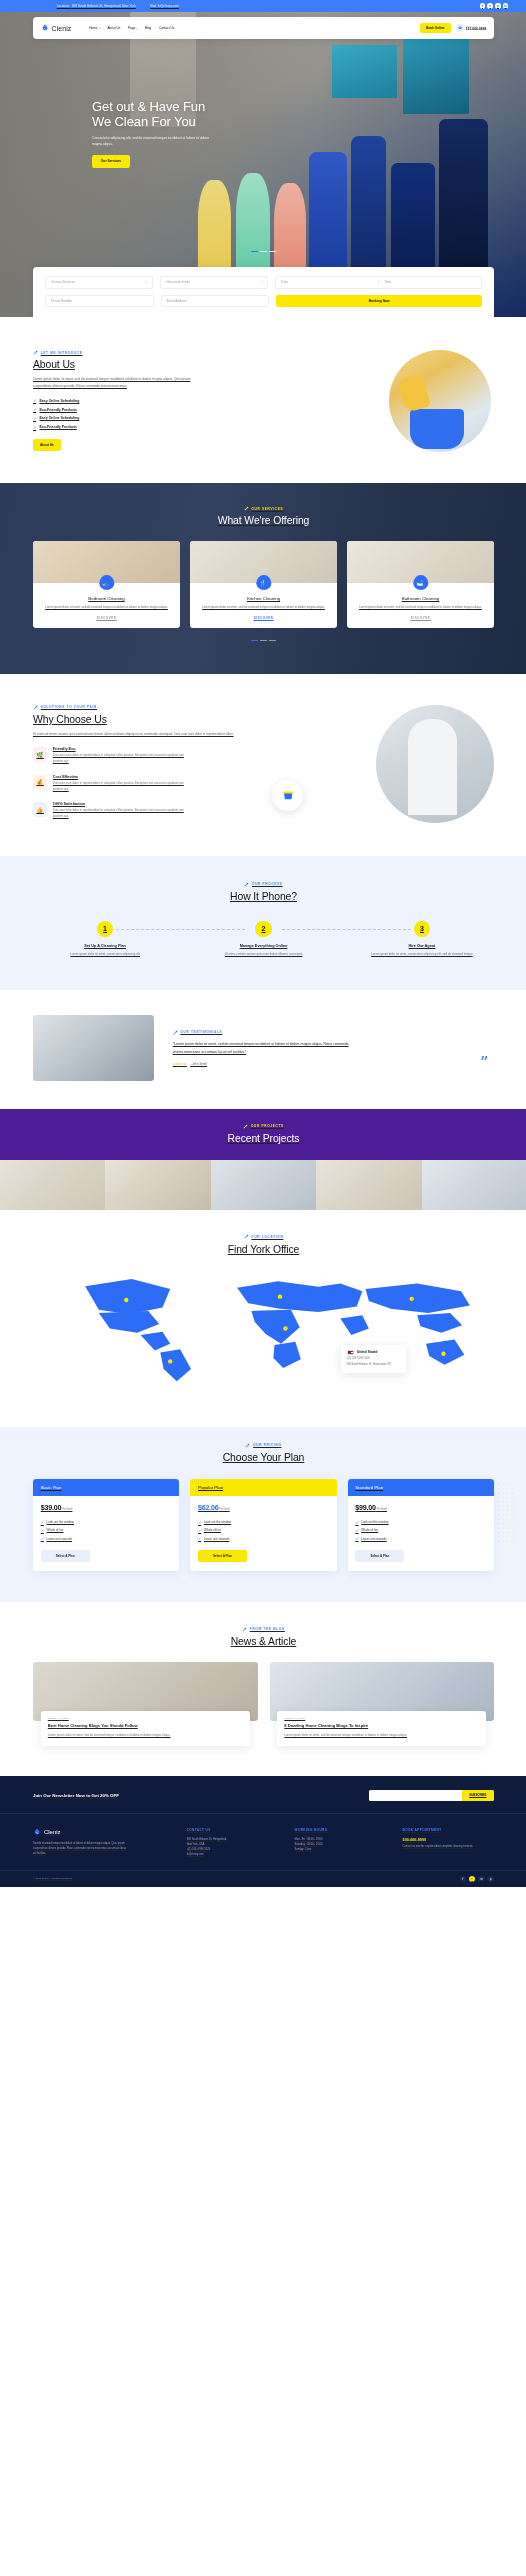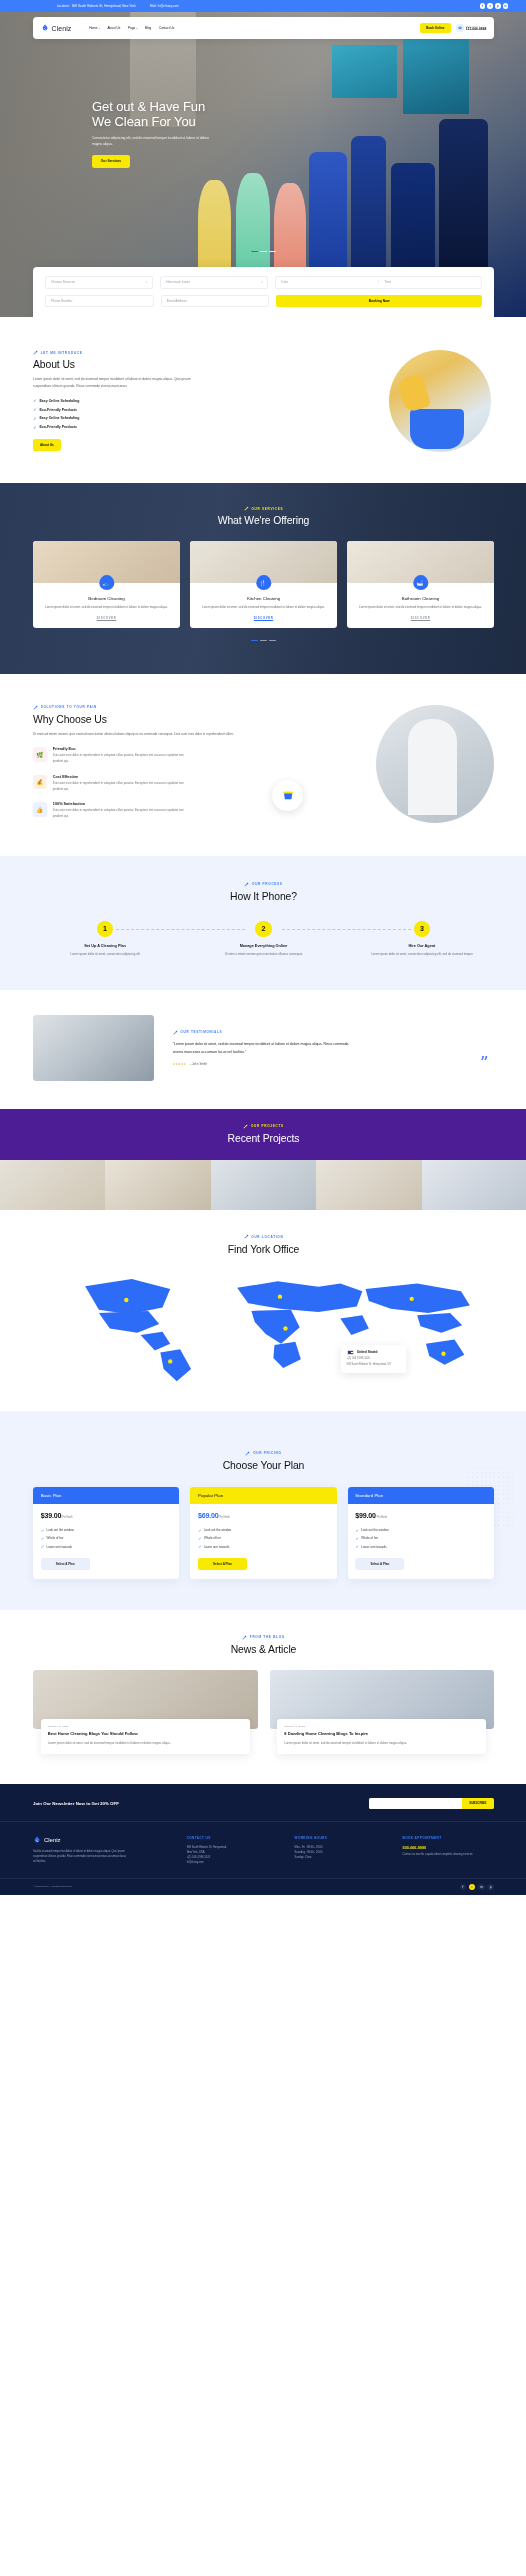--- a/index.html
+++ b/index.html
@@ -1,21 +1,21 @@
 <!DOCTYPE html>
 <html style="font-size:8.8px"><head>
 <meta charset="utf-8">
 <style>
   * { margin:0; padding:0; box-sizing:border-box; }
   html,body { width:527px; }
   body {
     font-family: "Liberation Sans", sans-serif;
     background:#fff; color:#222; width:527px; overflow-x:hidden;
   }
-  .wrap { width:527px; position:relative; }
+  .wrap { width:527px; position:relative;text-decoration:underline; }
   .container { width:461px; margin:0 auto; position:relative; }
 
   
   .topbar { background:#3b7dfb; height:12px; display:flex; align-items:center; padding:0 18.7px; }
   .topbar .tb-left { display:flex; gap:14.3px; align-items:center; flex:1; padding-left:38px;}
   .topbar .tb-txt { color:#fff; font-size:3px; letter-spacing:0.1px; }
   .topbar .tb-txt b { font-weight:400; }
   .tb-social { display:flex; gap:2.2px; }
   .tb-social span {
     width:5.5px; height:5.5px; border-radius:50%; background:#fff; color:#3b7dfb;
@@ -196,21 +196,21 @@
   .mapsvg { width:100%; height:118px; display:block;}
   .map-card { position:absolute; right:88px; bottom:12px; width:65px; background:#fff;
               border-radius:2.7px; box-shadow:0 2.2px 10px rgba(0,0,0,.1); padding:5px 5.5px; text-align:left;}
   .mc-top { display:flex; align-items:center; gap:3.3px; }
   .flag { width:7.1px; height:5px; background:linear-gradient(#b22234 0 33%,#fff 33% 66%,#b22234 66% 100%); position:relative; border:0.3px solid #ddd;}
   .flag:before{content:"";position:absolute;left:0;top:0;width:3.3px;height:2.7px;background:#3c3b6e;}
   .mc-t { font-size:3.2px; font-weight:bold; color:#14161a;}
   .mc-l { font-size:2.6px; color:#70757d; margin-top:2.2px; line-height:1.7;}
 
   
-  .pricing { background:#eef3fe; padding:40px 0 31px; position:relative; overflow:hidden;}
+  .pricing { background:#eef3fe; padding:16px 0 31px; position:relative; overflow:hidden;margin-top:16px;}
   .plans { display:flex; gap:11px; margin-top:15.4px; position:relative;}
   .plan { flex:1; background:#fff; border-radius:3.3px; overflow:hidden; box-shadow:0 2.2px 10px rgba(40,70,140,.07);}
   .plan-head { padding:6px 7.7px; font-size:4.4px; color:#fff; font-weight:500;}
   .ph-blue{ background:#2d6cf6;}
   .ph-yellow{ background:#f9e800; color:#111;}
   .plan-body { padding:8.2px 7.7px 9.3px; }
   .price { font-size:7.1px; font-weight:bold; color:#111; letter-spacing:-0.2px;}
   .price.blue { color:#2d6cf6;}
   .per { font-size:2.6px; color:#8b9099; font-weight:normal;}
   .plan-list { margin-top:7.7px; display:flex; flex-direction:column; gap:3.3px;}
@@ -682,21 +682,21 @@
                   <span>Lower arm towards</span>
                 </div>
             </div>
             <button class="plan-btn">Select A Plan</button>
           </div>
         </div>
         <div class="plan">
           <div class="plan-head ph-yellow">Popular Plan</div>
           <div class="plan-body">
             <div class="price blue">
-              <span>$69.00</span><span class="per">/ Per Month</span>
+              <span>$62.06</span><span class="per">/ Per Month</span>
             </div>
             <div class="plan-list">
               <div>
                   <i class="chk">✓</i>
                   <span>Look out the window</span>
                 </div>
               <div>
                   <i class="chk">✓</i>
                   <span>Whole of her</span>
                 </div>

